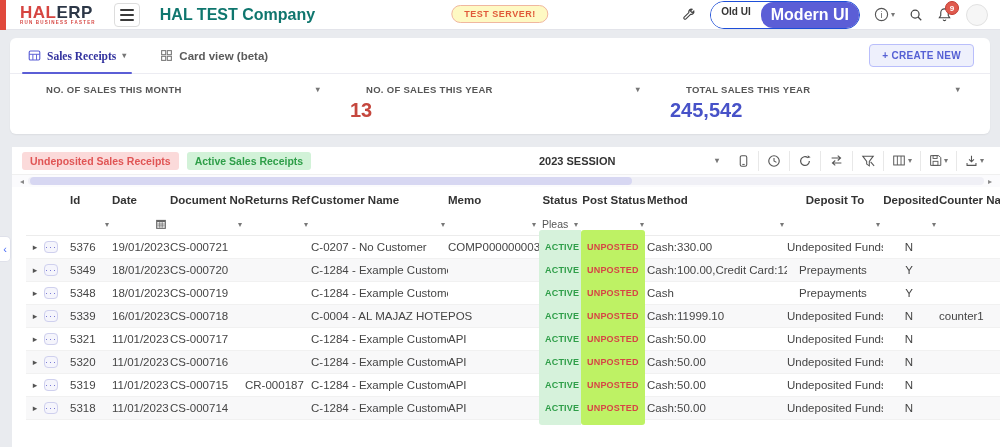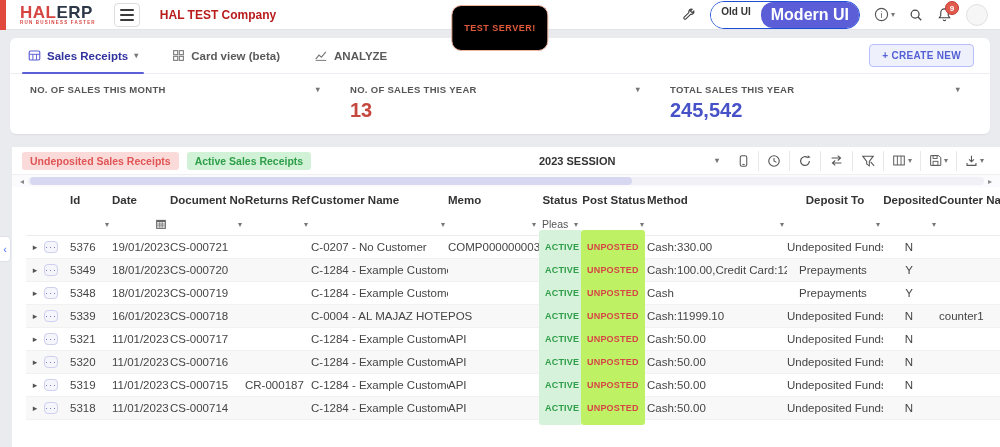--- a/index.html
+++ b/index.html
@@ -12,53 +12,53 @@
   .red-strip { width:6px; height:30px; background:#e0493c; flex:0 0 6px; }
   .logo { margin-left:14px; line-height:1; }
   .logo-main { font-size:17px; font-weight:bold; letter-spacing:0.5px; }
   .logo-hal { color:#d64541; }
   .logo-erp { color:#2c3747; }
   .logo-tag { font-size:4.5px; color:#d64541; letter-spacing:1.2px; font-weight:bold; }
   .hamburger { width:26px; height:24px; border:1px solid #ddd; border-radius:4px;
     margin-left:18px; display:flex; flex-direction:column; justify-content:center;
     gap:3px; padding:0 5px; cursor:pointer; background:#fff; }
   .hamburger i { display:block; height:2px; background:#3a3a3a; border-radius:1px; }
-  .company { margin-left:20px; font-size:12px; font-weight:bold; color:#b91c1c; }
+  .company { margin-left:20px; font-size:16px; font-weight:bold; color:#0f766e; }
   .server-badge { position:absolute; left:50%; top:5px; transform:translateX(-50%);
-    font-size:9px; font-weight:bold; color:#e05a3a; background:#000000;
-    border:1px solid #f0b79f; border-radius:10px; padding:17px 12px; letter-spacing:0.5px; }
+    font-size:9px; font-weight:bold; color:#e05a3a; background:#fef9c3;
+    border:1px solid #f0b79f; border-radius:10px; padding:3px 12px; letter-spacing:0.5px; }
   .topbar-right { margin-left:auto; display:flex; align-items:center; gap:14px; padding-right:12px; }
   .icon-btn { display:inline-flex; align-items:center; justify-content:center; cursor:pointer; }
   .ui-toggle { display:flex; border:1px solid #1d4ed8; border-radius:14px; overflow:hidden; }
   .ui-toggle .old { background:#fff; color:#333; font-size:10px; font-weight:bold; padding:4px 10px; cursor:pointer; }
   .ui-toggle .modern { background:#5b5ed6; color:#fff; font-size:16px; font-weight:bold; padding:4px 10px; border-radius:12px; cursor:pointer; }
   .info-wrap { display:flex; align-items:center; gap:2px; cursor:pointer; color:#555; }
   .caret { font-size:8px; color:#777; }
   .bell-wrap { position:relative; cursor:pointer; }
   .bell-badge { position:absolute; top:-6px; right:-7px; width:14px; height:14px;
     background:#e05a4e; border:1px solid #c23b31; border-radius:50%; color:#fff;
     font-size:8px; display:flex; align-items:center; justify-content:center; font-weight:bold; }
   .avatar { width:22px; height:22px; border-radius:50%; background:#f6f6f6; border:1px solid #e2e2e2; cursor:pointer; }
 
   
   .card { margin:8px 10px 0 10px; background:#fff; border-radius:6px;
     box-shadow:0 1px 2px rgba(0,0,0,0.06); }
   .tabs-row { height:36px; display:flex; align-items:center; border-bottom:1px solid #ececf2; padding-left:18px; }
   .tab { display:flex; align-items:center; gap:6px; font-size:11.5px; color:#5a5a5a;
     margin-right:34px; height:36px; cursor:pointer; position:relative; font-weight:bold; }
-  .tab.active { color:#32329e; }
+  .tab.active { color:#32329e;font-family:Liberation Serif, serif; }
   .tab.active::after { content:""; position:absolute; left:-6px; right:-6px; bottom:0;
     height:2px; background:#5b5ed6; border-radius:1px; }
   .create-btn { margin-left:auto; margin-right:16px; background:#eef0fc; border:1px solid #b9befb;
     color:#5560d4; font-size:10px; font-weight:bold; border-radius:4px; padding:5px 12px;
     cursor:pointer; letter-spacing:0.3px; }
   .stats-row { display:flex; padding:10px 20px 12px 20px; }
   .stat { flex:1; padding-right:30px; }
   .stat-label-row { display:flex; align-items:center; font-size:9.5px; color:#555;
-    font-weight:bold; letter-spacing:0.3px; }
+    font-weight:bold; letter-spacing:0.3px;margin-left:16px; }
   .stat-label-row .caret { margin-left:auto; }
   .stat-value { font-size:20px; font-weight:bold; margin-top:4px; }
 
   
   .grid-wrap { position:relative; margin:13px 0 0 12px; width:988px; background:#fff;
     height:302px; overflow:hidden; }
   .grid-toolbar { height:28px; display:flex; align-items:center; padding:0 8px 0 10px;
     border-bottom:1px solid #f0f0f0; }
   .chip { font-size:10.5px; font-weight:bold; border-radius:3px; padding:3px 8px; margin-right:8px; cursor:pointer; }
   .chip.green { background:#d2f2d8; color:#2e9e48; }
@@ -175,27 +175,20 @@
     </div>
     <div class="tab">
       <svg class="ic" width="13" height="13" viewBox="0 0 16 16">
           <rect x="2" y="2" width="5" height="5" fill="none" stroke="#777" stroke-width="1.3"></rect>
           <rect x="9" y="2" width="5" height="5" fill="none" stroke="#777" stroke-width="1.3"></rect>
           <rect x="2" y="9" width="5" height="5" fill="none" stroke="#777" stroke-width="1.3"></rect>
           <rect x="9" y="9" width="5" height="5" fill="none" stroke="#777" stroke-width="1.3"></rect>
         </svg>
       <span>Card view (beta)</span>
     </div>
-    <div class="tab">
-      <svg class="ic" width="14" height="13" viewBox="0 0 16 16">
-          <polyline points="1.5,12.5 5.5,7.5 8.5,10 14,3.5" fill="none" stroke="#777" stroke-width="1.4"></polyline>
-          <line x1="1.5" y1="14" x2="14.5" y2="14" stroke="#777" stroke-width="1.2"></line>
-        </svg>
-      <span>ANALYZE</span>
-    </div>
     <button class="create-btn">+ CREATE NEW</button>
   </div>
 
   <div class="stats-row">
     <div class="stat">
       <div class="stat-label-row">
         <span>NO. OF SALES THIS MONTH</span>
         <span class="caret">▾</span>
       </div>
     </div>

